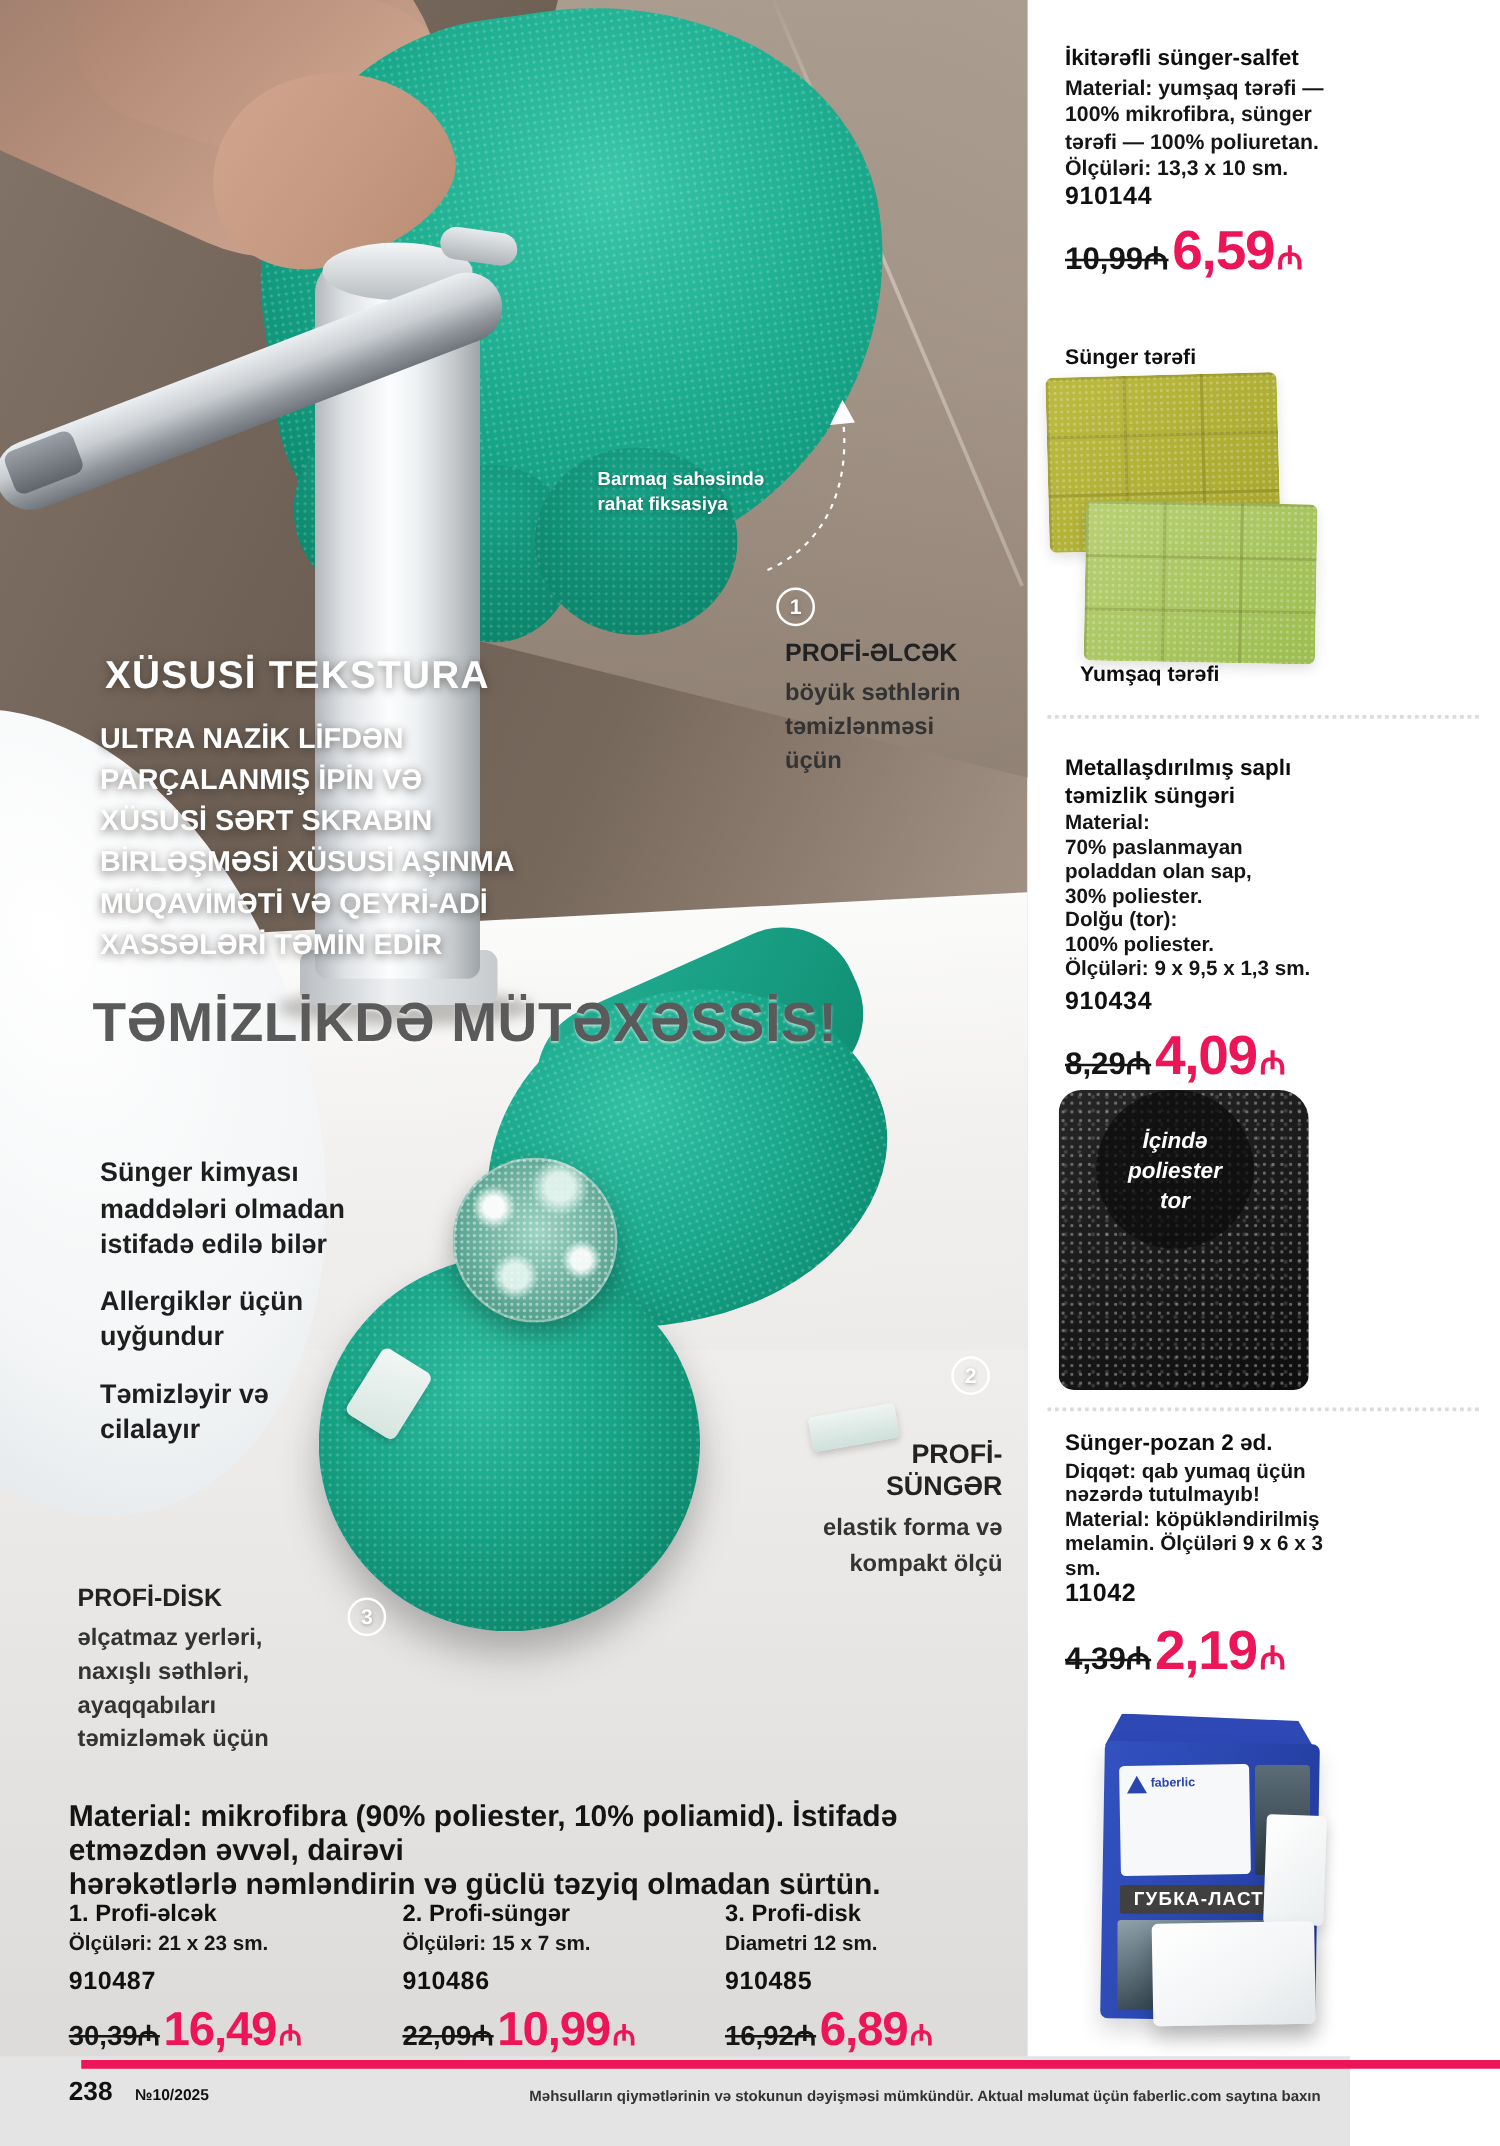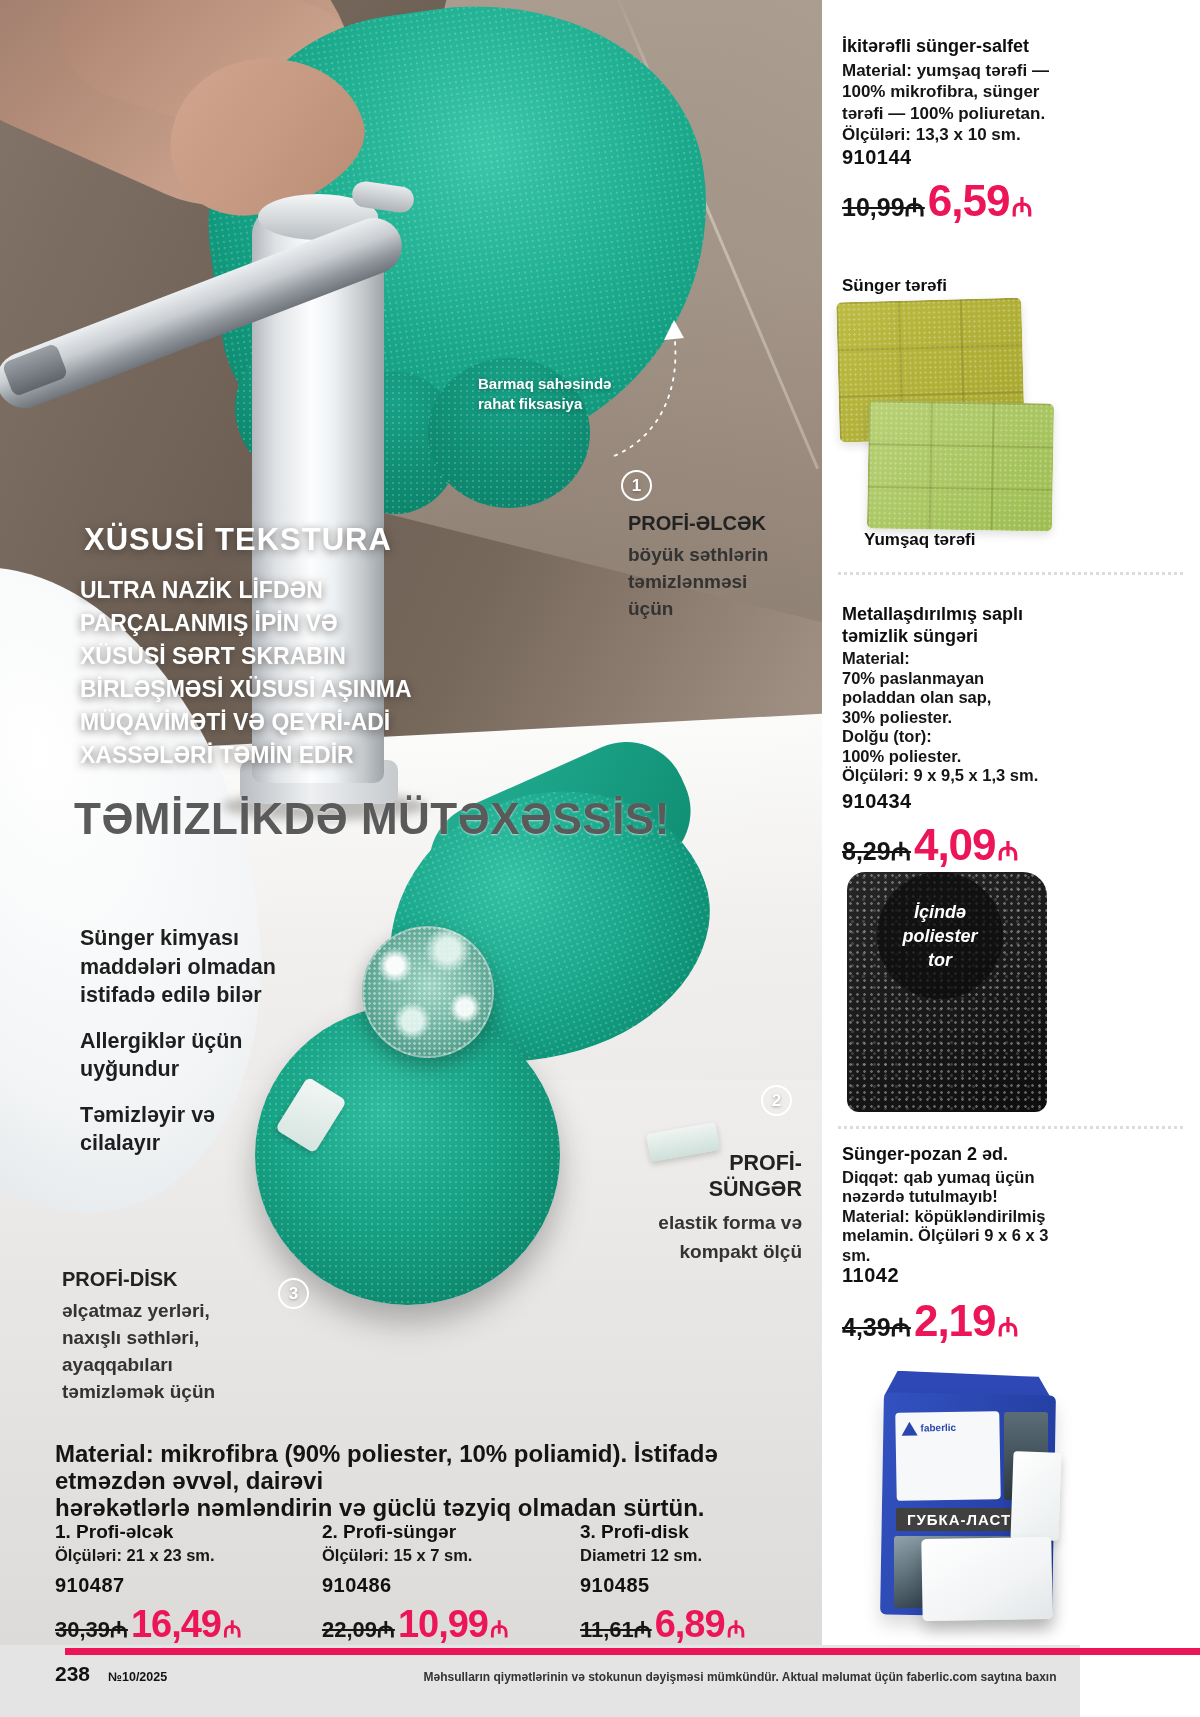--- a/index.html
+++ b/index.html
@@ -116,21 +116,21 @@
   .offer .o-name{font-size:19px;font-weight:800;color:#101010;}
   .offer .o-size{font-size:16.5px;font-weight:600;color:#161616;margin-top:3px;}
   .offer .o-code{font-size:20px;font-weight:700;color:#101010;letter-spacing:.5px;margin-top:9px;}
   .price-row{display:flex;align-items:baseline;gap:3px;margin-top:6px;}
   .old-price{font-size:22px;font-weight:800;color:#151515;text-decoration:line-through;text-decoration-thickness:2px;}
   .new-price{font-size:38px;font-weight:800;color:#EC1557;letter-spacing:-1px;}
   .new-price .cur{font-size:23px;letter-spacing:0;margin-left:2px;}
 
   
   .sidebar{position:absolute;left:822px;top:0;width:378px;height:1645px;background:#fff;}
-  .sb{position:absolute;left:20px;width:348px;}
+  .sb{position:absolute;left:30px;width:348px;}
   .sb-title{font-size:18px;font-weight:800;color:#0e0e0e;line-height:21.5px;}
   .sb-desc{font-size:17px;font-weight:600;color:#151515;line-height:21.5px;margin-top:2px;}
   .sb-desc.small{font-size:16.5px;line-height:19.5px;}
   .sb-code{font-size:20px;font-weight:700;color:#101010;letter-spacing:.5px;}
   .sb-price .old-price{font-size:25px;}
   .sb-price .new-price{font-size:44px;}
   .sb-price .new-price .cur{font-size:26px;}
   .sb-label{font-size:17px;font-weight:800;color:#0e0e0e;}
   .divider{position:absolute;left:16px;width:345px;border-top:3px dotted #dcdcdc;}
   .sponge-grid{position:absolute;border-radius:6px;
@@ -287,21 +287,21 @@
       <div class="price-row">
         <span class="old-price">22,09₼</span>
         <span class="new-price"><span>10,99</span><span class="cur">₼</span></span>
       </div>
     </div>
     <div class="abs offer offer-3">
       <div class="o-name">3. Profi-disk</div>
       <div class="o-size">Diametri 12 sm.</div>
       <div class="o-code">910485</div>
       <div class="price-row">
-        <span class="old-price">11,61₼</span>
+        <span class="old-price">16,92₼</span>
         <span class="new-price"><span>6,89</span><span class="cur">₼</span></span>
       </div>
     </div>
   </div>
 
   <aside class="sidebar">
 
     <div class="sb" style="top:36px">
       <div class="sb-title">İkitərəfli sünger-salfet</div>
       <div class="sb-desc ml">Material: yumşaq tərəfi —

